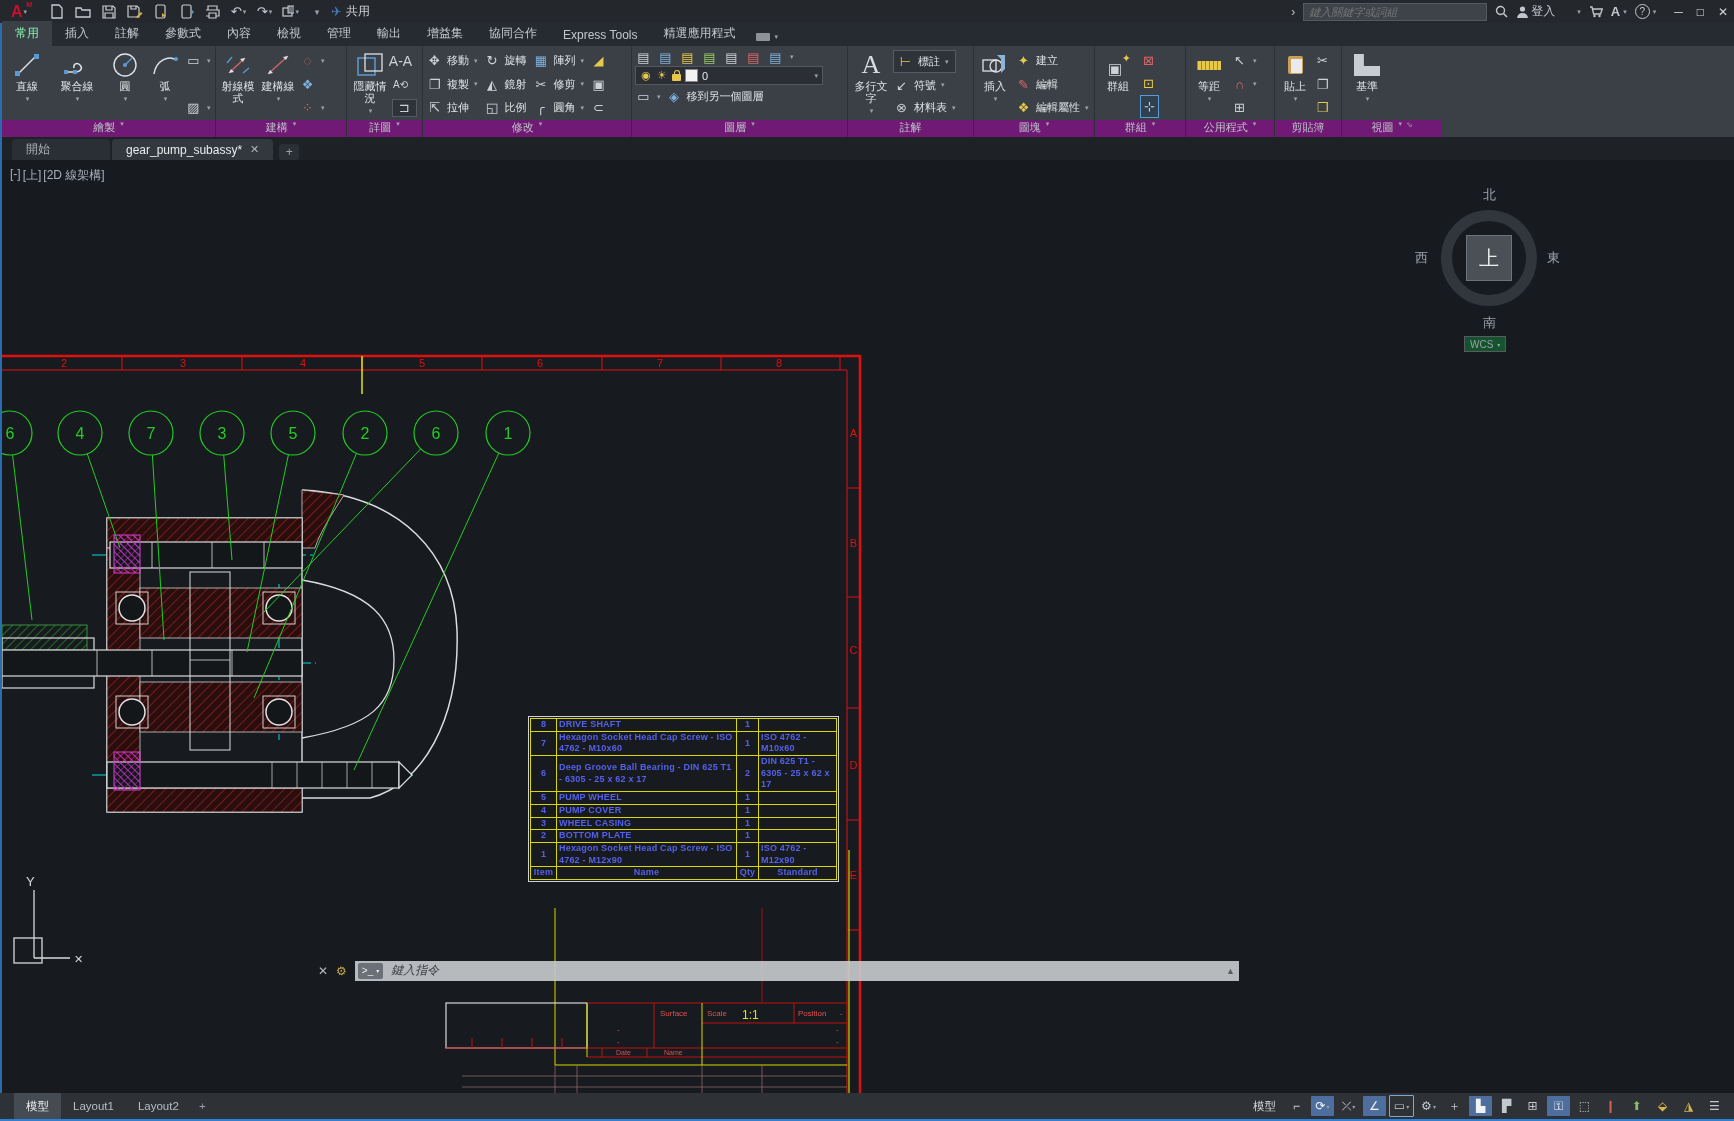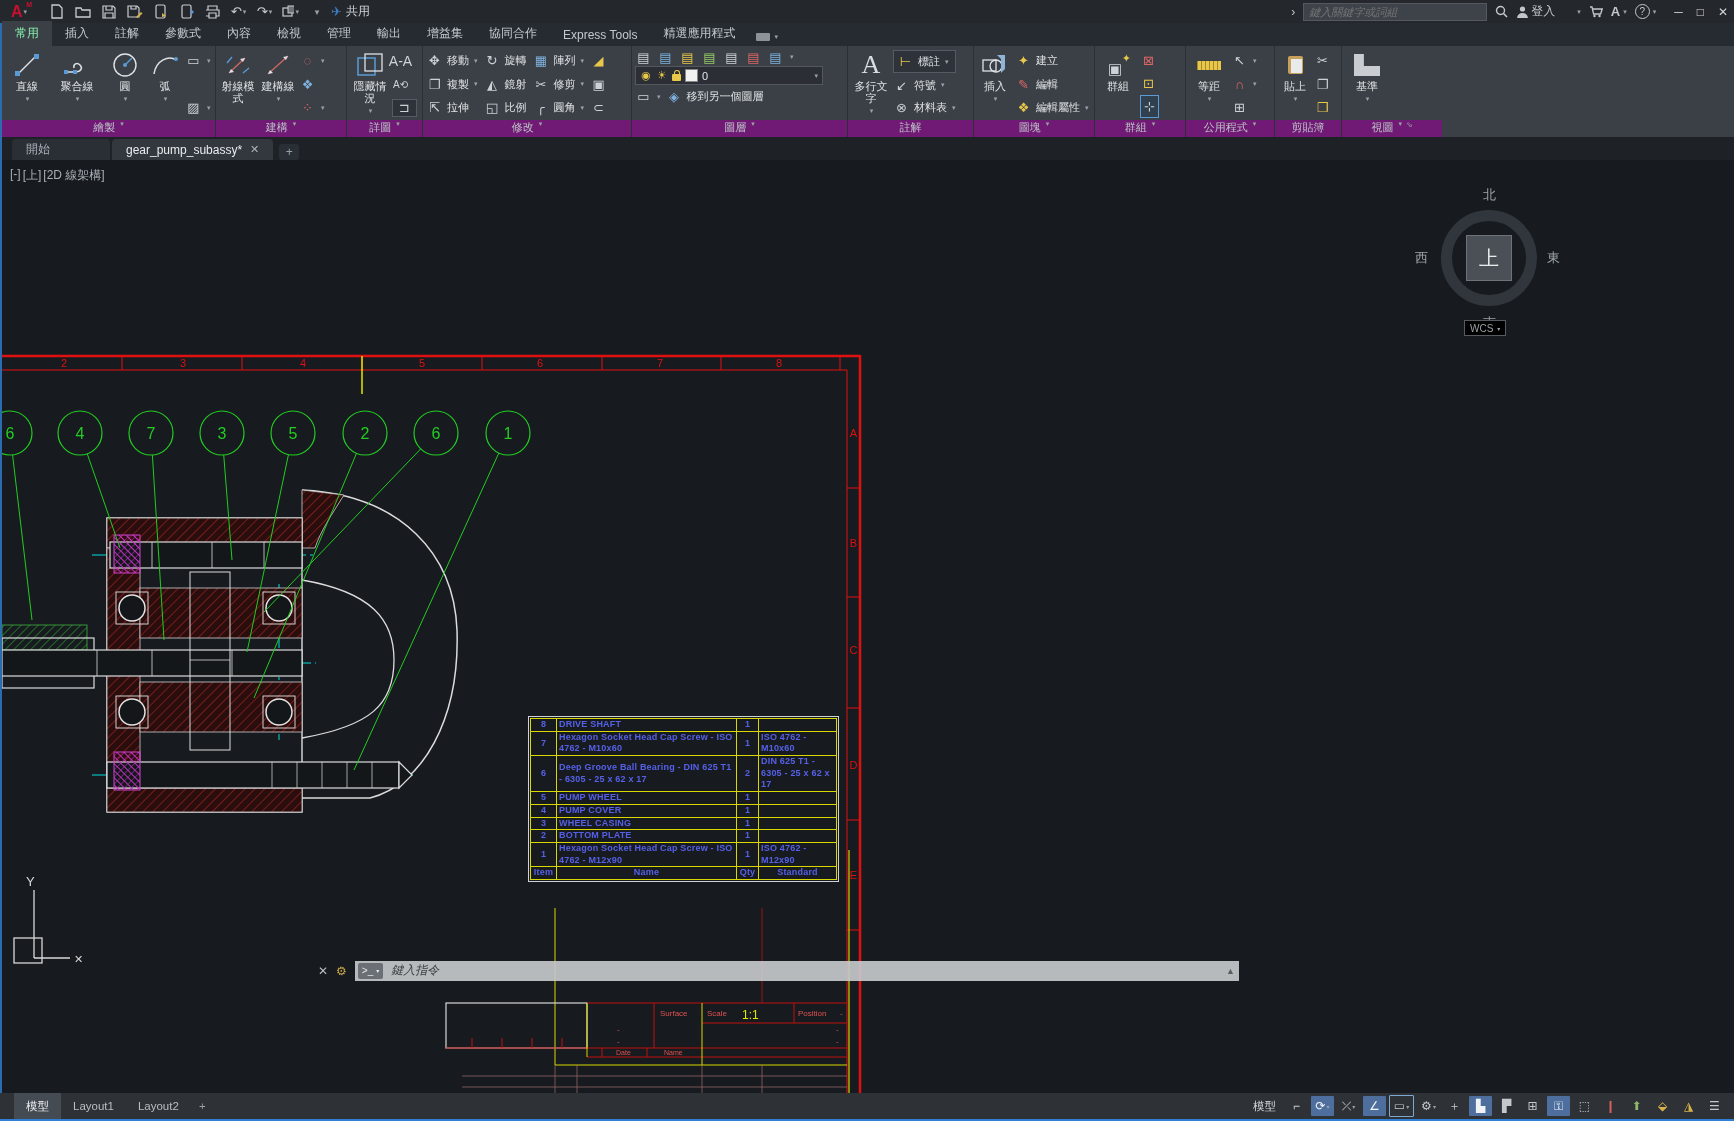--- a/index.html
+++ b/index.html
@@ -78,22 +78,22 @@
   .vplabel{position:absolute;left:8px;top:7px;color:#a9b0b6;font-size:12px;display:flex;gap:2px;z-index:5;}
   .cad{position:absolute;left:0;top:0;}
   
   .vcube{position:absolute;left:1437px;top:48px;width:100px;height:100px;z-index:4;}
   .vring{position:absolute;left:2px;top:2px;width:96px;height:96px;border:11px solid rgba(70,76,83,.55);
          border-radius:50%;box-sizing:border-box;}
   .vface{position:absolute;left:27px;top:27px;width:44px;height:44px;background:#4a5056;
          border:1px solid #6d737a;color:#e8eaec;font-size:20px;display:flex;align-items:center;justify-content:center;}
   .vlbl{position:absolute;color:#9aa1a8;font-size:13px;}
   .vn{left:44px;top:-22px;}.vs{left:44px;top:106px;}.vw{left:-24px;top:41px;}.ve{left:108px;top:41px;}
-  .wcs{position:absolute;left:1462px;top:160px;height:14px;padding:0 5px;border:1px solid #565b61;
-       color:#9aa0a6;font-size:10px;display:flex;align-items:center;gap:4px;background:#000000;z-index:4;}
+  .wcs{position:absolute;left:1462px;top:176px;height:14px;padding:0 5px;border:1px solid #565b61;
+       color:#9aa0a6;font-size:10px;display:flex;align-items:center;gap:4px;background:#14532d;z-index:4;}
   
   .parts-wrap{position:absolute;left:526px;top:556px;border:1px solid #cfd2d5;padding:1px;z-index:3;}
   table.parts{border-collapse:collapse;table-layout:fixed;width:306px;background:transparent;}
   table.parts td{border:1px solid #d8d800;color:#5560e8;font-size:9px;font-weight:700;
                  padding:0 2px;line-height:1.3;overflow:hidden;letter-spacing:.2px;}
   table.parts td.c{text-align:center;}
   
   .cmdrow{position:absolute;left:316px;top:800px;height:21px;display:flex;align-items:center;z-index:6;}
   .cmdrow .xi{color:#b9bdc2;font-size:12px;margin-right:8px;}
   .cmdrow .wr{color:#c8a84a;font-size:12px;margin-right:8px;transform:rotate(-45deg);}

